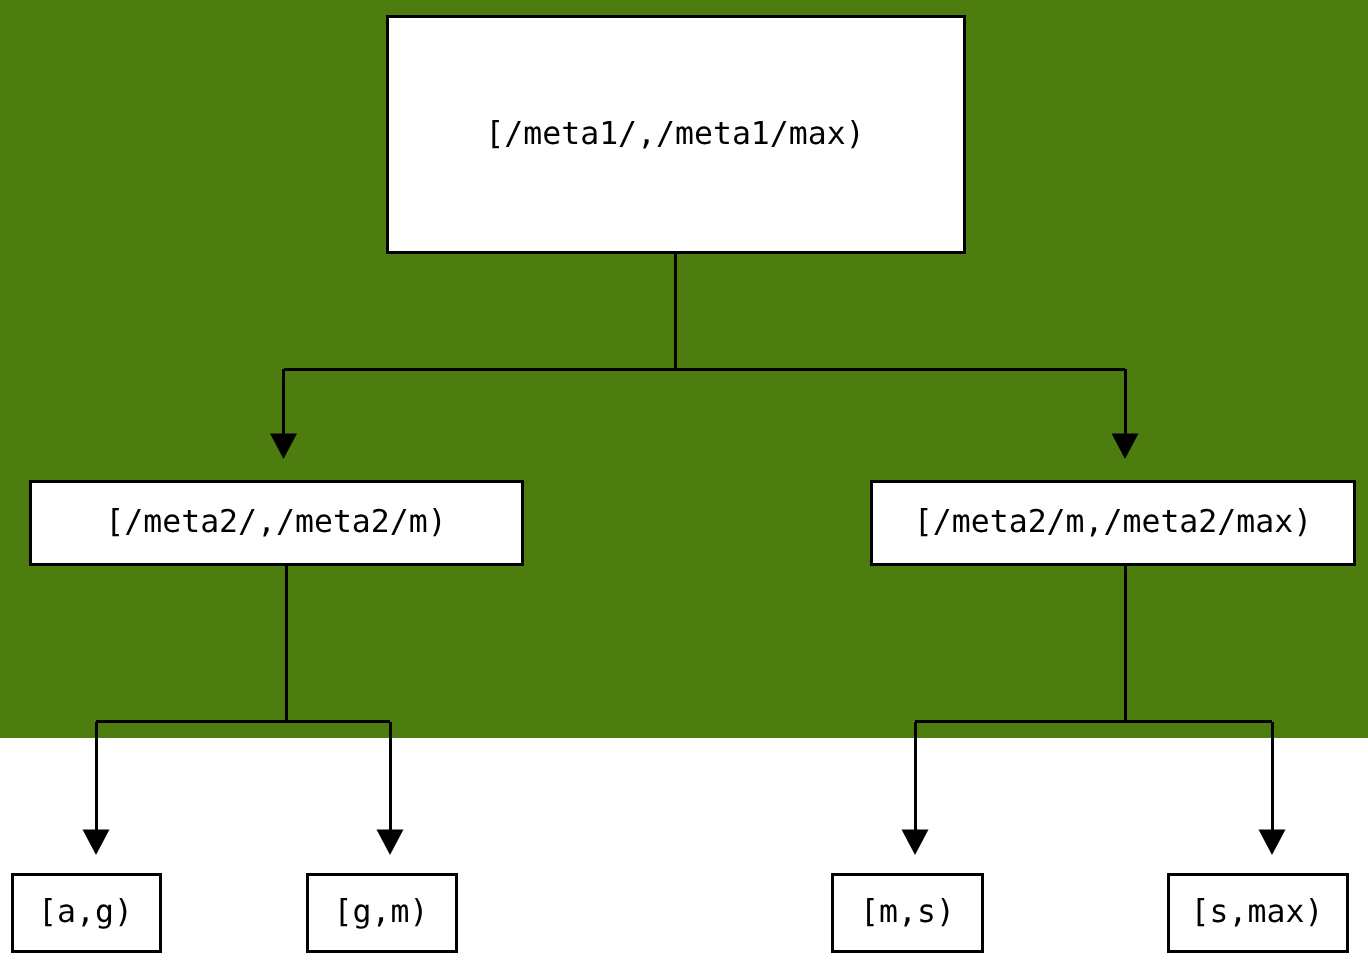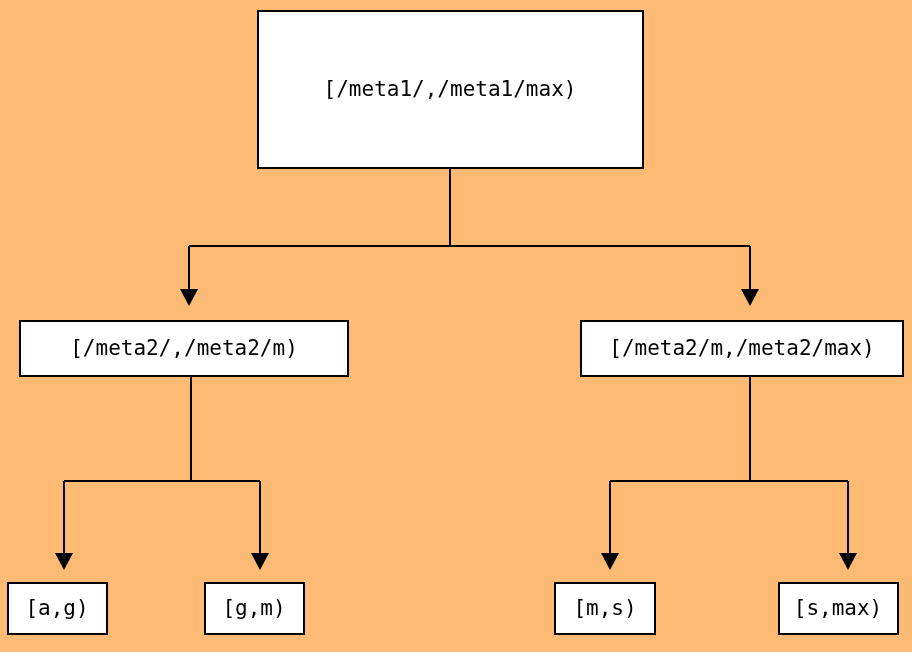--- a/index.html
+++ b/index.html
@@ -10,22 +10,22 @@
   }
   body {
     width: 912px;
     height: 652px;
     font-family: "DejaVu Sans Mono", "Liberation Mono", monospace;
     overflow: hidden;
   }
   #diagram-root {
     position: relative;
     width: 912px;
-    height: 652px;
-    background: #fdba74;
+    height: 492px;
+    background: #4d7c0f;
   }
   svg#tree-svg {
     display: block;
     width: 912px;
     height: 652px;
   }
   .node-box {
     fill: #ffffff;
     stroke: #000000;
     stroke-width: 2;

